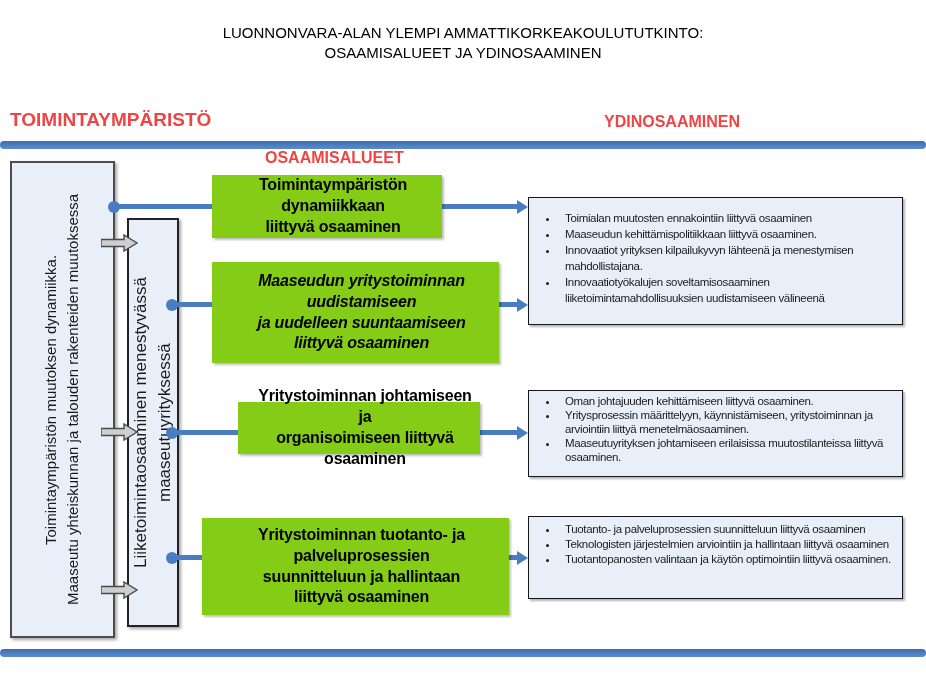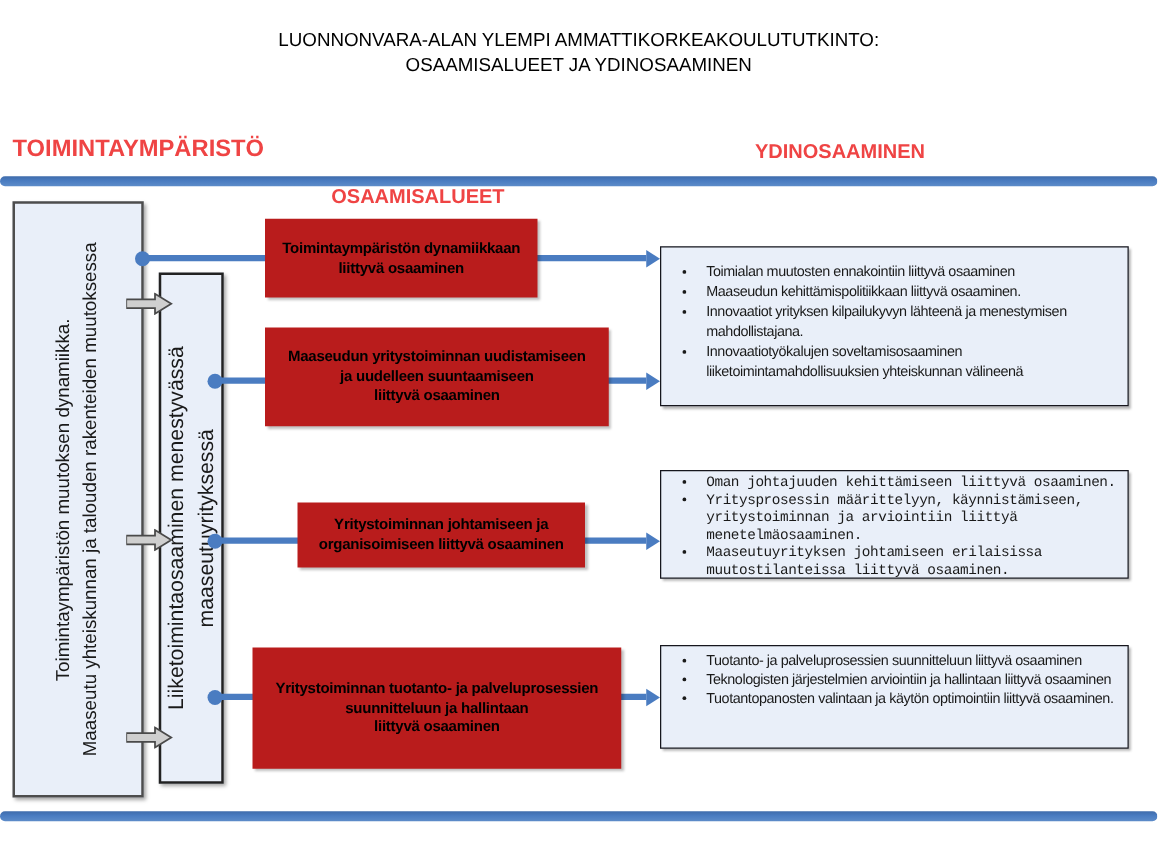--- a/index.html
+++ b/index.html
@@ -29,36 +29,36 @@
   .env-box { left:10px; top:161px; width:101px; height:473px; border:2px solid #4d4d4d; }
   .biz-box { left:127px; top:218px; width:48px; height:405px; border:2px solid #222; }
   .vtext { position:absolute; top:0; left:0; right:0; bottom:0;
            display:flex; flex-direction:row; align-items:stretch; justify-content:center; gap:3px; }
   .vline { writing-mode:vertical-rl; transform:rotate(180deg); text-align:center;
            color:#1a1a1a; line-height:1.25; }
   .env-box .vline { font-size:15px; }
   .biz-box .vline { font-size:17px; line-height:1.2; }
 
   
-  .area-box { position:absolute; background:#b91c1c; z-index:2;
+  .area-box { position:absolute; background:#84cc16; z-index:2;
               box-shadow:2px 2px 2px rgba(0,0,0,0.25);
               display:flex; align-items:center; justify-content:center;
-              text-align:center; font-weight:bold; font-size:12px; letter-spacing:-0.2px;
-              line-height:1.3; color:#000; white-space:pre-line; }
+              text-align:center; font-weight:bold; font-size:16px; letter-spacing:-0.2px;
+              line-height:1.3; color:#000; white-space:pre-line;padding-left:12px; }
   .area-0 { left:212px; top:175px; width:218px; height:63px; }
-  .area-1 { left:212px; top:262px; width:275px; height:79px; }
+  .area-1 { left:212px; top:262px; width:275px; height:101px;font-style:italic; }
   .area-2 { left:238px; top:402px; width:230px; height:52px; }
   .area-3 { left:202px; top:518px; width:295px; height:97px; }
 
   
   .core-box { position:absolute; left:528px; width:375px; box-sizing:border-box;
               background:#e9eff9; border:1px solid #16161d; z-index:2;
               box-shadow:2px 2px 2px rgba(0,0,0,0.3); }
   .core-0 { top:197px; height:128px; }
-  .core-1 { top:376px; height:87px;font-family:Liberation Mono, monospace; }
+  .core-1 { top:390px; height:87px; }
   .core-2 { top:516px; height:83px; }
   .core-box ul { margin:0; padding:0 2px 0 30px; list-style:disc outside;
                  font-size:11.5px; letter-spacing:-0.35px; color:#1a1a1a; }
   .core-0 ul { padding-top:12px; line-height:16px; }
   .core-1 ul { padding-top:3px;  line-height:14px; }
   .core-2 ul { padding-top:5px;  line-height:15px; }
   .core-box li { padding-left:6px; }
 
   
   .conn-line { position:absolute; height:5px; background:#4a7cc1; z-index:1; }
@@ -144,21 +144,21 @@
 organisoimiseen liittyvä osaaminen</div>
   <div class="area-box area-3">Yritystoiminnan tuotanto- ja palveluprosessien
 suunnitteluun ja hallintaan
 liittyvä osaaminen</div>
 
   <div class="core-box core-0">
     <ul>
       <li>Toimialan muutosten ennakointiin liittyvä osaaminen</li>
       <li>Maaseudun kehittämispolitiikkaan liittyvä osaaminen.</li>
       <li>Innovaatiot yrityksen kilpailukyvyn lähteenä ja menestymisen mahdollistajana.</li>
-      <li>Innovaatiotyökalujen soveltamisosaaminen liiketoimintamahdollisuuksien yhteiskunnan välineenä</li>
+      <li>Innovaatiotyökalujen soveltamisosaaminen liiketoimintamahdollisuuksien uudistamiseen välineenä</li>
     </ul>
   </div>
 
   <div class="core-box core-1">
     <ul>
       <li>Oman johtajuuden kehittämiseen liittyvä osaaminen.</li>
       <li>Yritysprosessin määrittelyyn, käynnistämiseen, yritystoiminnan ja arviointiin liittyä menetelmäosaaminen.</li>
       <li>Maaseutuyrityksen johtamiseen erilaisissa muutostilanteissa liittyvä osaaminen.</li>
     </ul>
   </div>

